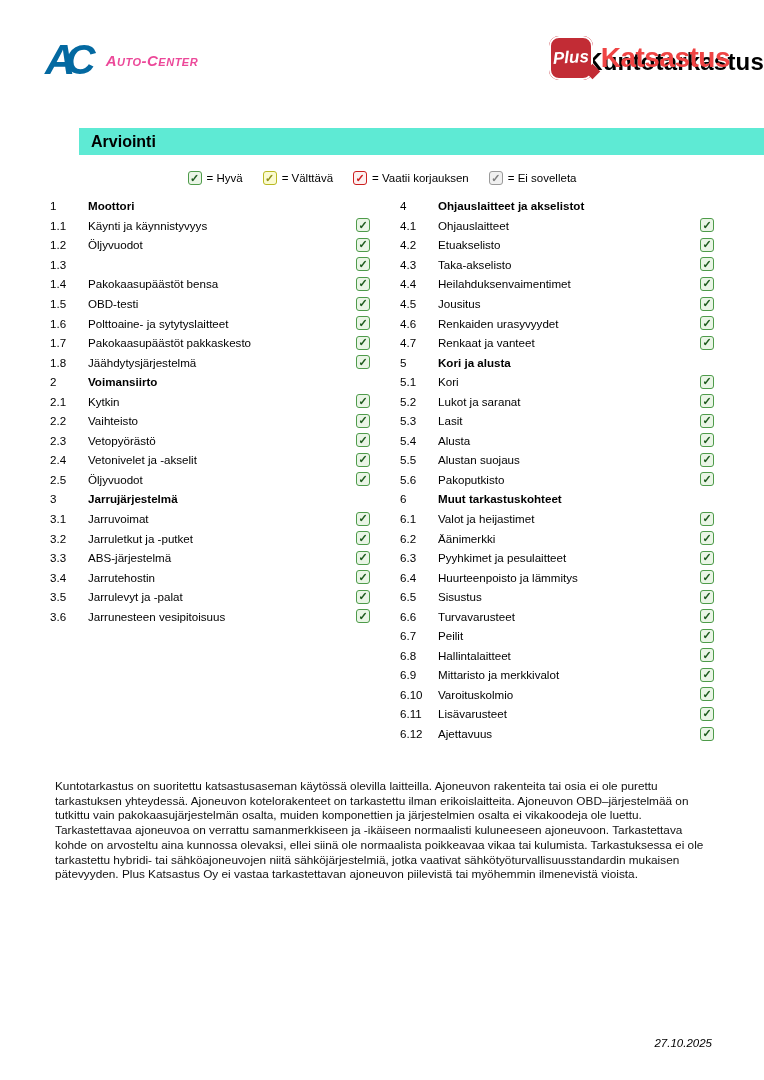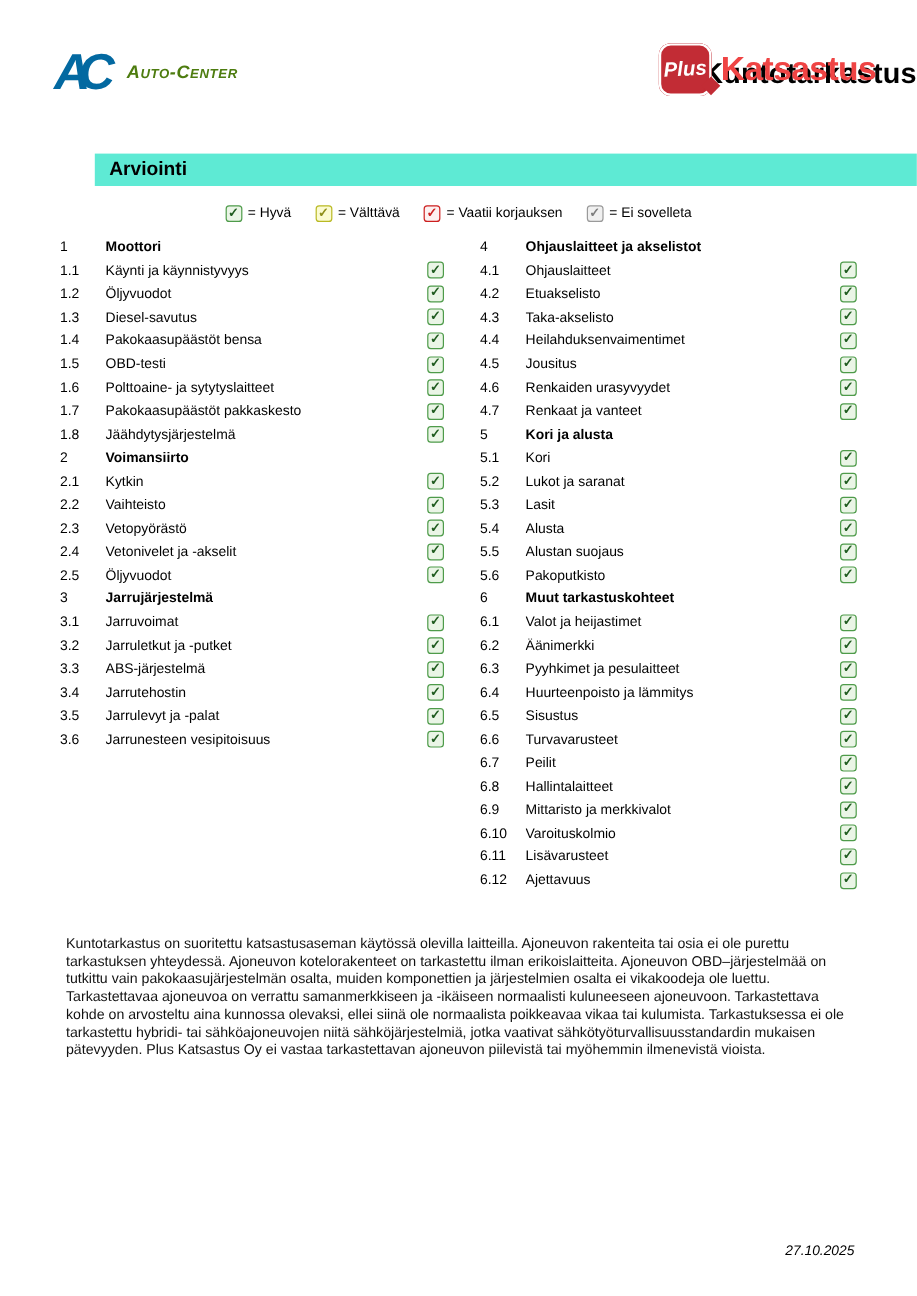--- a/index.html
+++ b/index.html
@@ -3,21 +3,21 @@
 <meta charset="utf-8">
 <style>
   html,body{margin:0;padding:0;background:#fff;}
   body{width:764px;height:1080px;font-family:"Liberation Sans",sans-serif;color:#000;position:relative;overflow:hidden;}
   .page{position:absolute;inset:0;background:#ffffff;}
 
   
   .header{position:absolute;top:34px;left:0;right:0;height:62px;}
   .ac-logo{position:absolute;left:45px;top:6px;display:flex;align-items:center;}
   .ac-mono{font-size:42px;line-height:40px;font-weight:bold;font-style:italic;color:#0369a1;letter-spacing:-10px;padding-right:12px;}
-  .ac-name{font-size:15px;font-weight:bold;font-style:italic;font-variant:small-caps;color:#4d7c0f;margin-left:8px;letter-spacing:.5px;}
+  .ac-name{font-size:15px;font-weight:bold;font-style:italic;font-variant:small-caps;color:#ec4899;margin-left:8px;letter-spacing:.5px;}
   .doc-title{position:absolute;left:0;right:0;top:14px;text-align:right;font-size:24px;font-weight:bold;letter-spacing:.2px;}
   .plus-logo{position:absolute;right:34px;top:2px;display:flex;align-items:center;}
   .plus-badge{position:relative;width:44px;height:44px;background:#c22c35;border-radius:10px;box-shadow:inset 0 0 0 2px #fff,inset 0 0 0 4px #c22c35;display:flex;align-items:center;justify-content:center;}
   .plus-badge .plus-word{color:#fff;font-weight:bold;font-style:italic;font-size:17px;transform:rotate(-3deg);}
   .plus-tail{position:absolute;right:-5px;bottom:3px;width:11px;height:11px;background:#c22c35;transform:rotate(45deg);}
   .katsastus-word{font-size:28px;font-weight:bold;color:#ef4444;margin-left:8px;letter-spacing:-0.5px;}
 
   
   .section-bar{position:absolute;top:128px;left:50px;width:732px;height:27px;background:#5eead4;margin-left:29px;}
   .section-bar .bar-text{font-size:16px;font-weight:bold;line-height:27px;padding-left:12px;display:block;}
@@ -106,21 +106,20 @@
           <span class="label">Käynti ja käynnistyvyys</span>
           <span class="cb good">✓</span>
         </div>
         <div class="row">
           <span class="num">1.2</span>
           <span class="label">Öljyvuodot</span>
           <span class="cb good">✓</span>
         </div>
         <div class="row">
           <span class="num">1.3</span>
-          <span class="label">Diesel-savutus</span>
           <span class="cb good">✓</span>
         </div>
         <div class="row">
           <span class="num">1.4</span>
           <span class="label">Pakokaasupäästöt bensa</span>
           <span class="cb good">✓</span>
         </div>
         <div class="row">
           <span class="num">1.5</span>
           <span class="label">OBD-testi</span>

